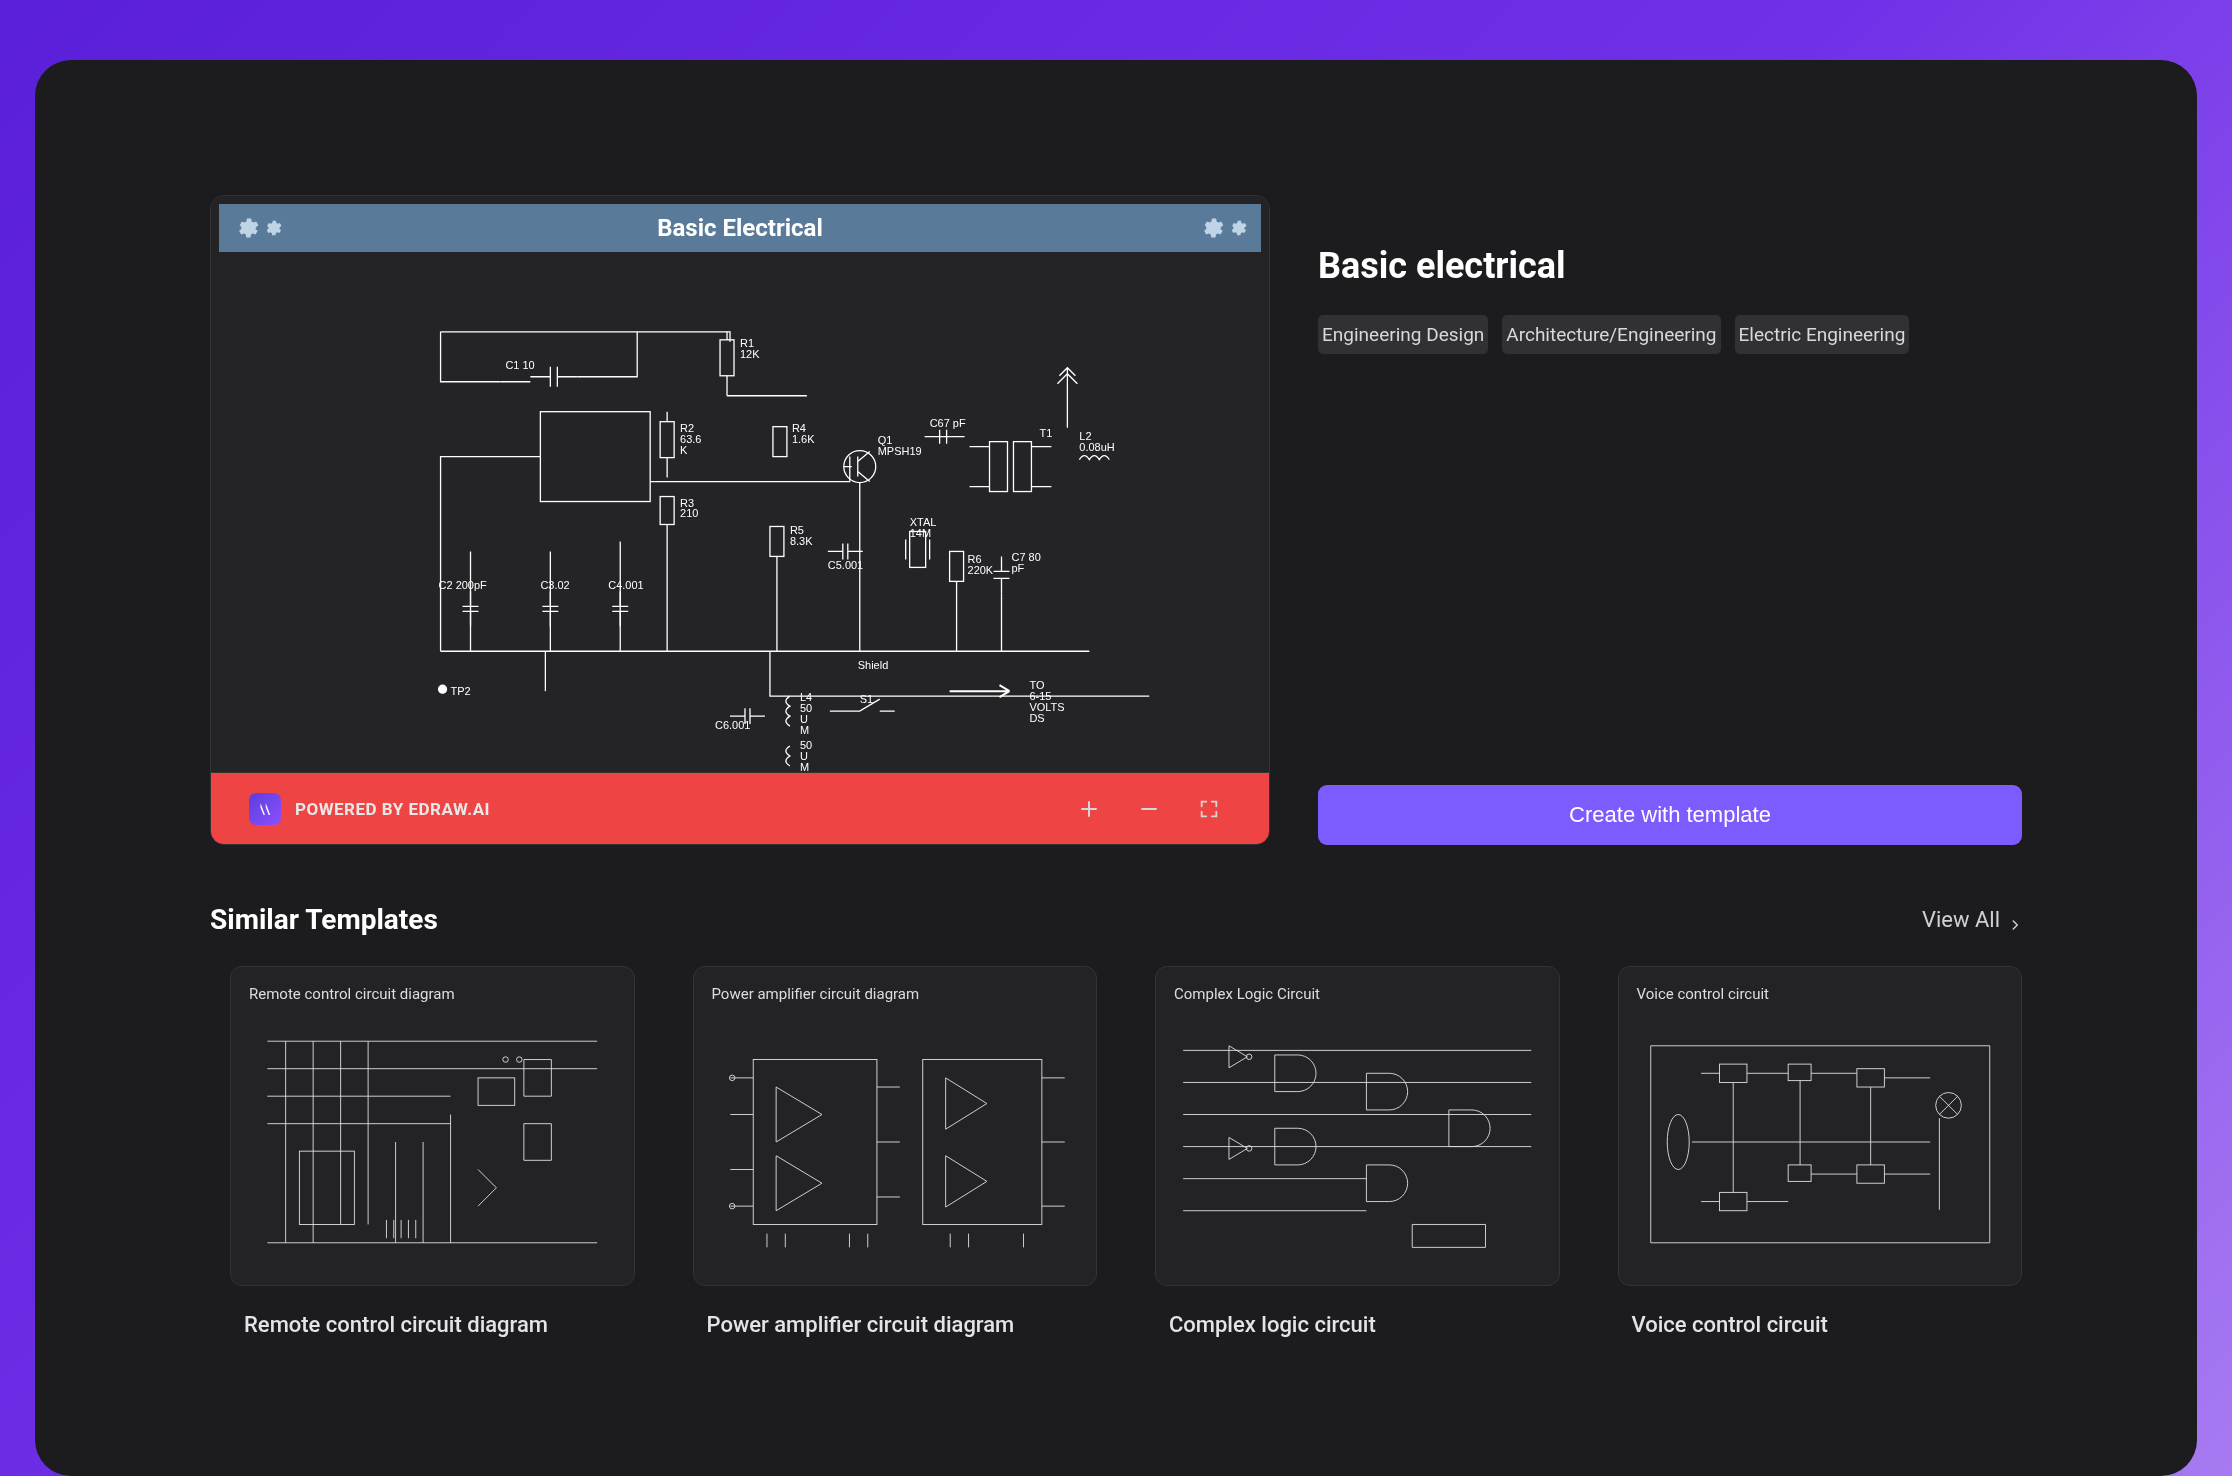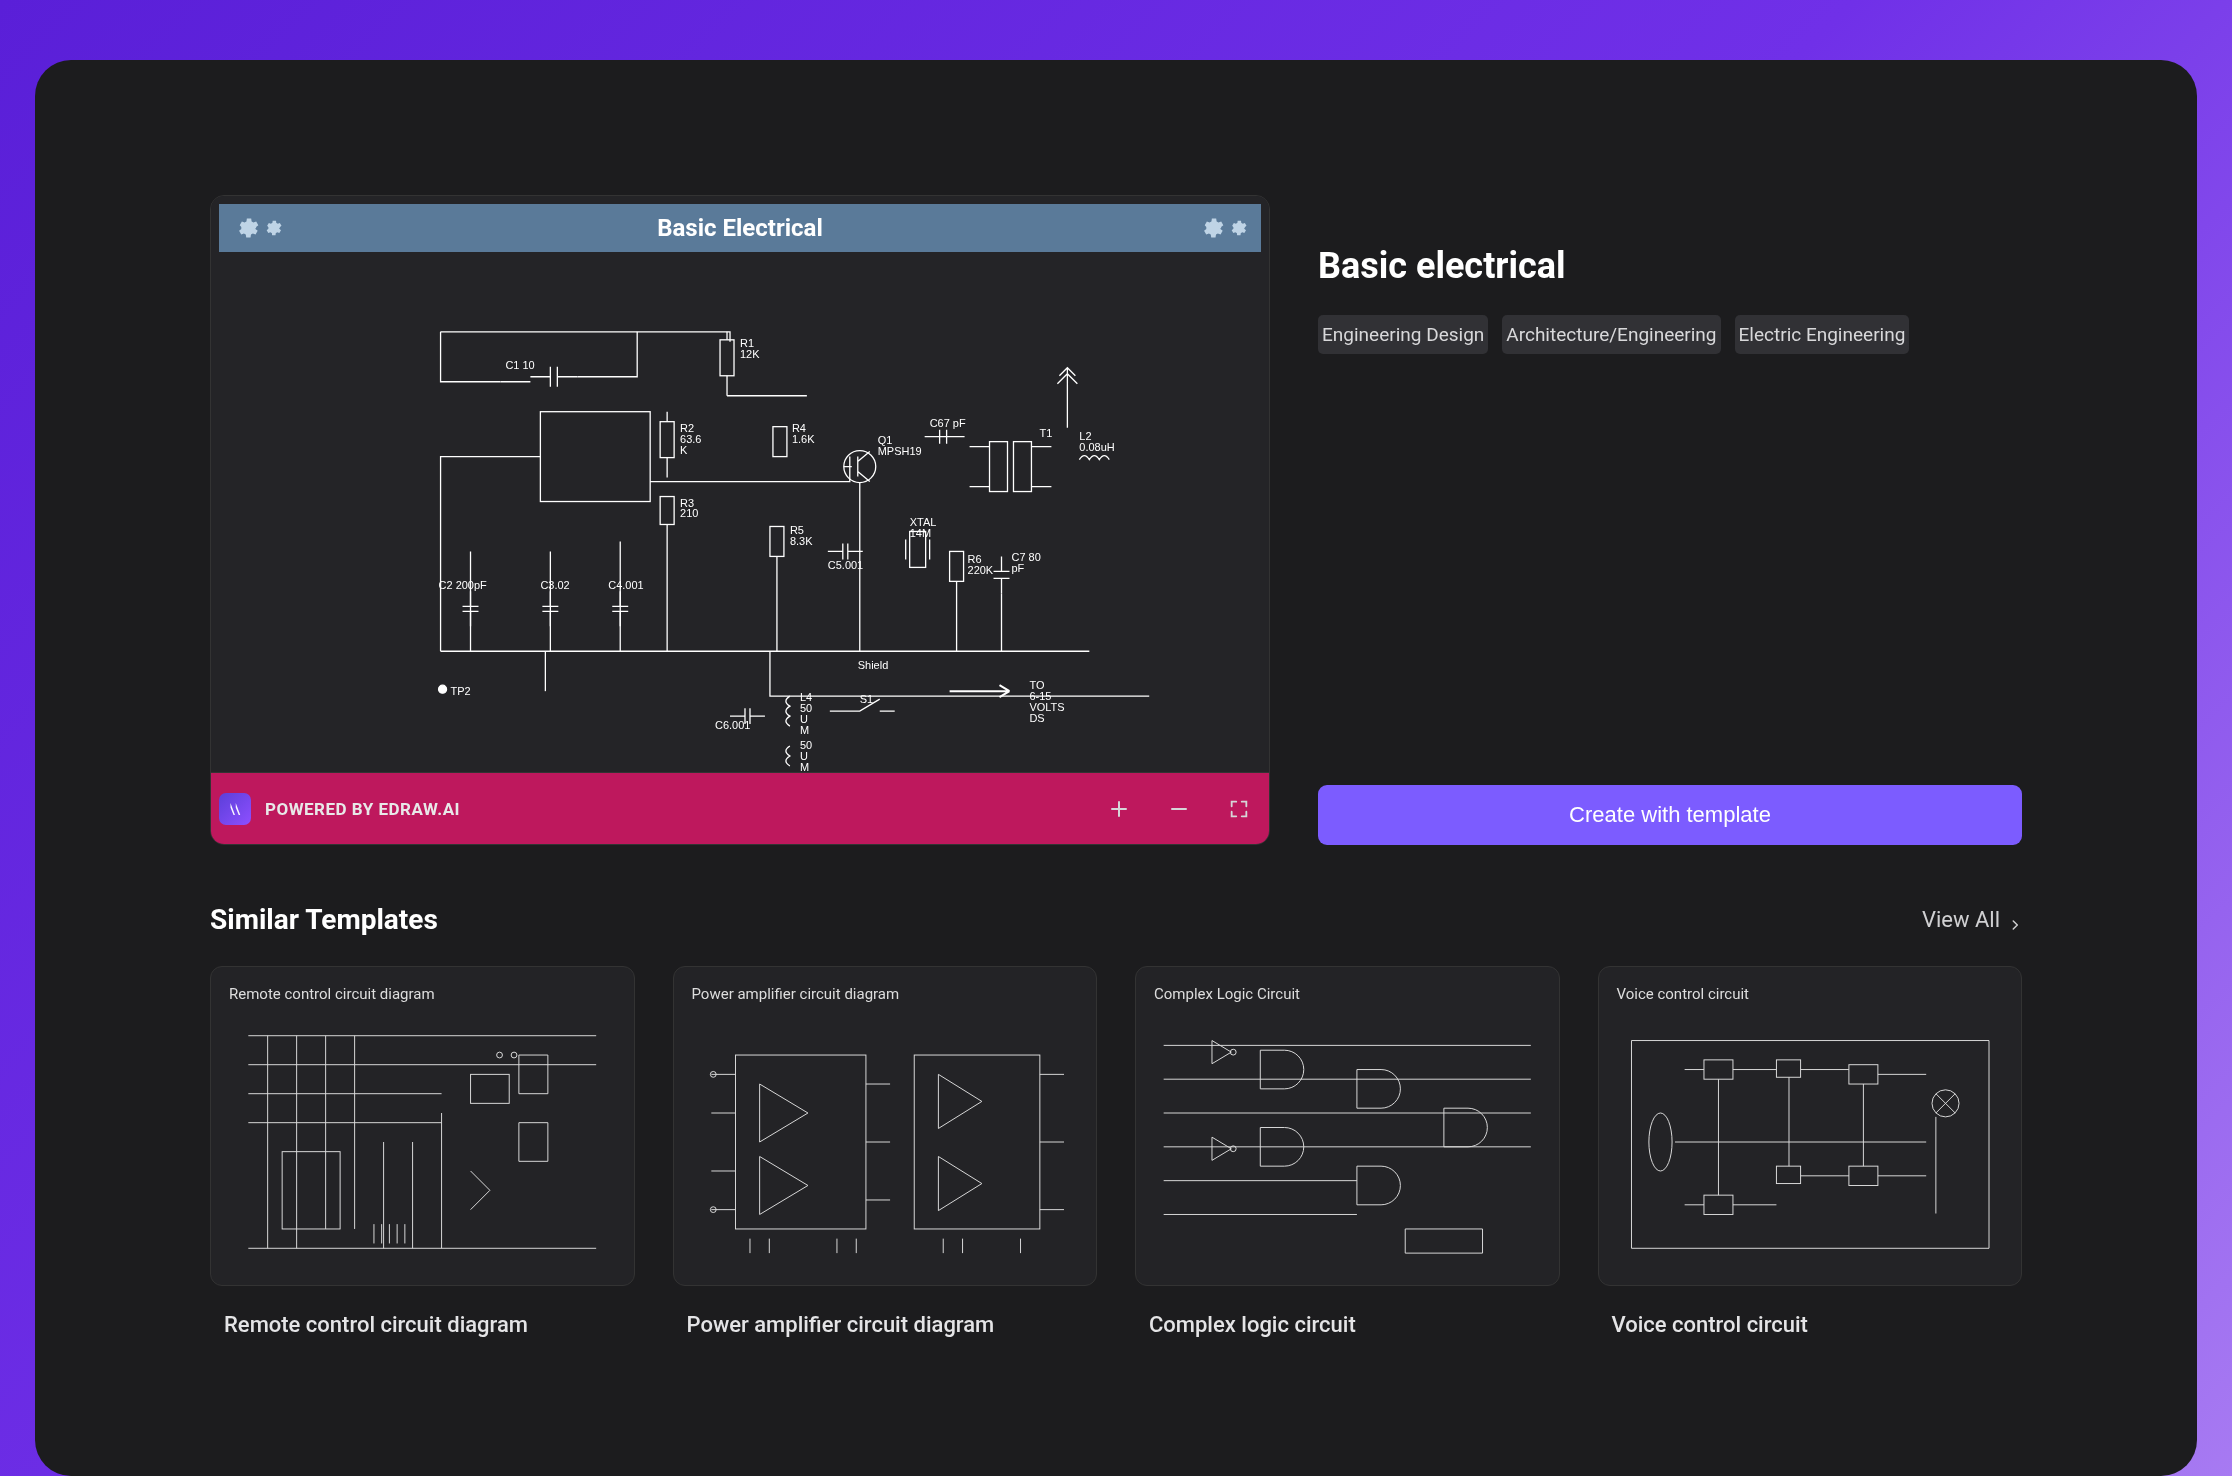--- a/index.html
+++ b/index.html
@@ -62,25 +62,25 @@
     .schematic-svg {
       width: 100%;
       display: block;
     }
     .sch-label {
       fill: #fff;
       font-size: 11px;
       font-family: sans-serif;
     }
     .canvas-toolbar {
-      background: #be185d;
+      background: #ef4444;
       height: 72px;
       display: flex;
       align-items: center;
-      padding: 0 8px;
+      padding: 0 38px;
       border-top: 1px solid #333;
     }
     .powered-badge {
       width: 32px; height: 32px;
       border-radius: 7px;
       background: linear-gradient(135deg, #5b3fd9, #8e4fff);
       display: flex; align-items: center; justify-content: center;
       margin-right: 14px;
     }
     .powered-text {
@@ -173,20 +173,21 @@
       gap: 8px;
       cursor: pointer;
     }
     .template-grid {
       display: grid;
       grid-template-columns: repeat(4, 1fr);
       gap: 38px;
     }
     .template-card {
       cursor: pointer;
+      margin-left: 20px;
     }
     .template-thumb {
       background: #232326;
       border: 1px solid #333;
       border-radius: 12px;
       height: 320px;
       padding: 18px 18px 10px 18px;
       display: flex;
       flex-direction: column;
       overflow: hidden;

